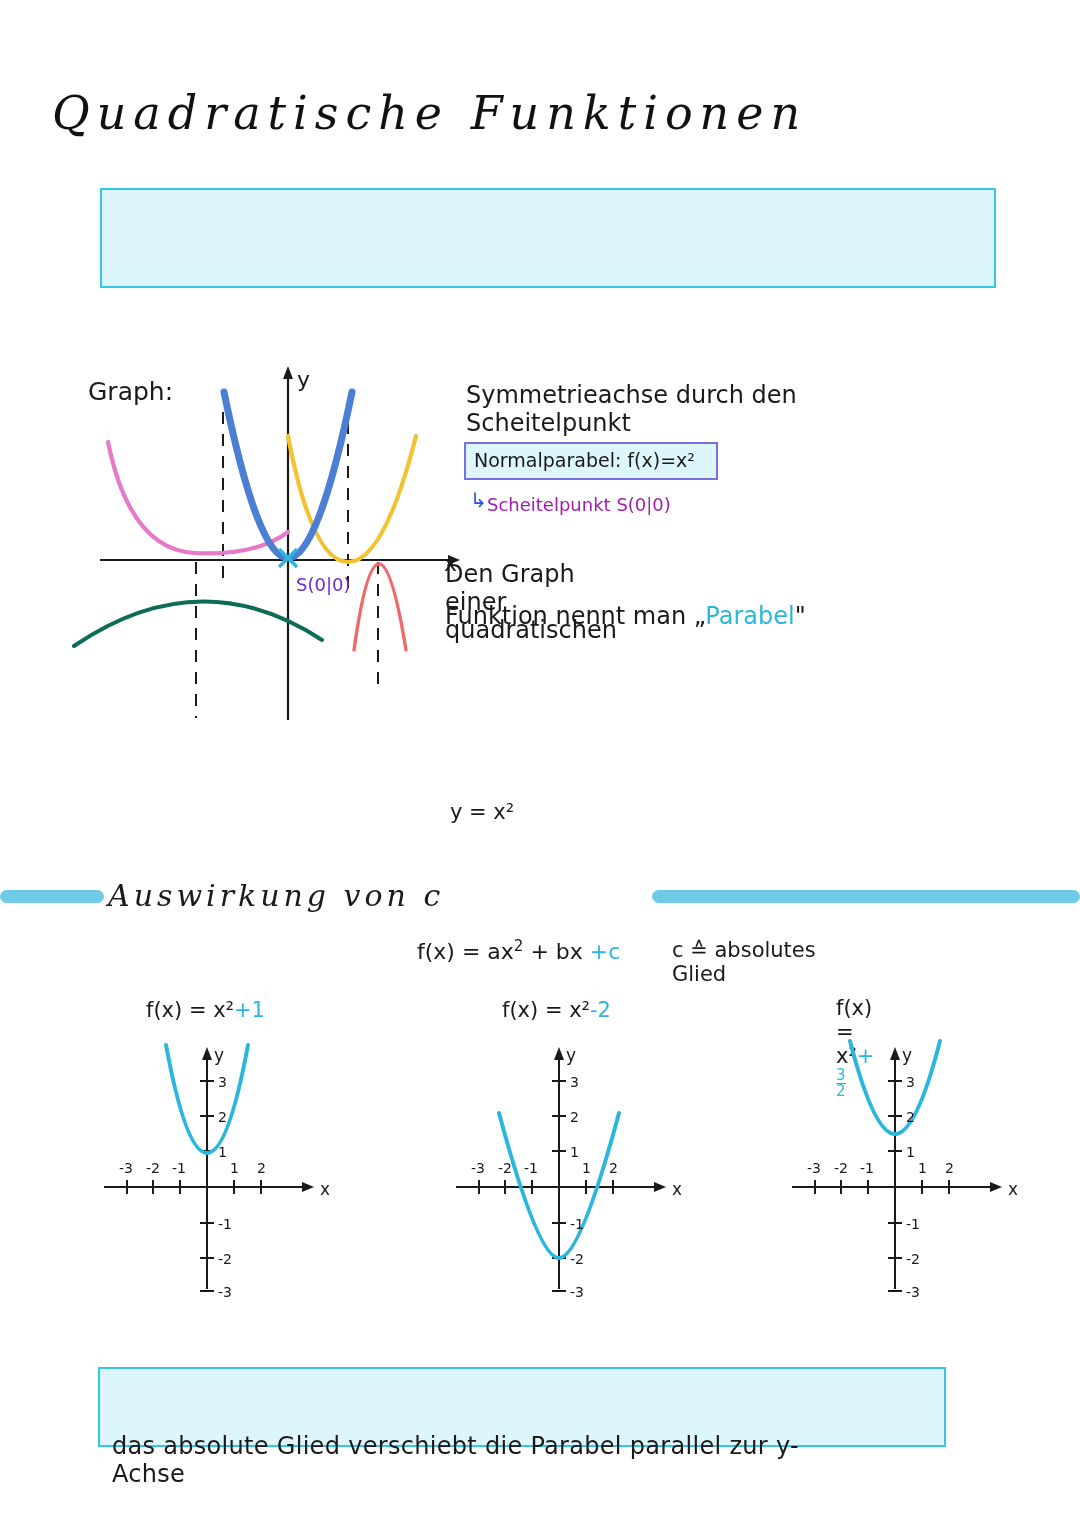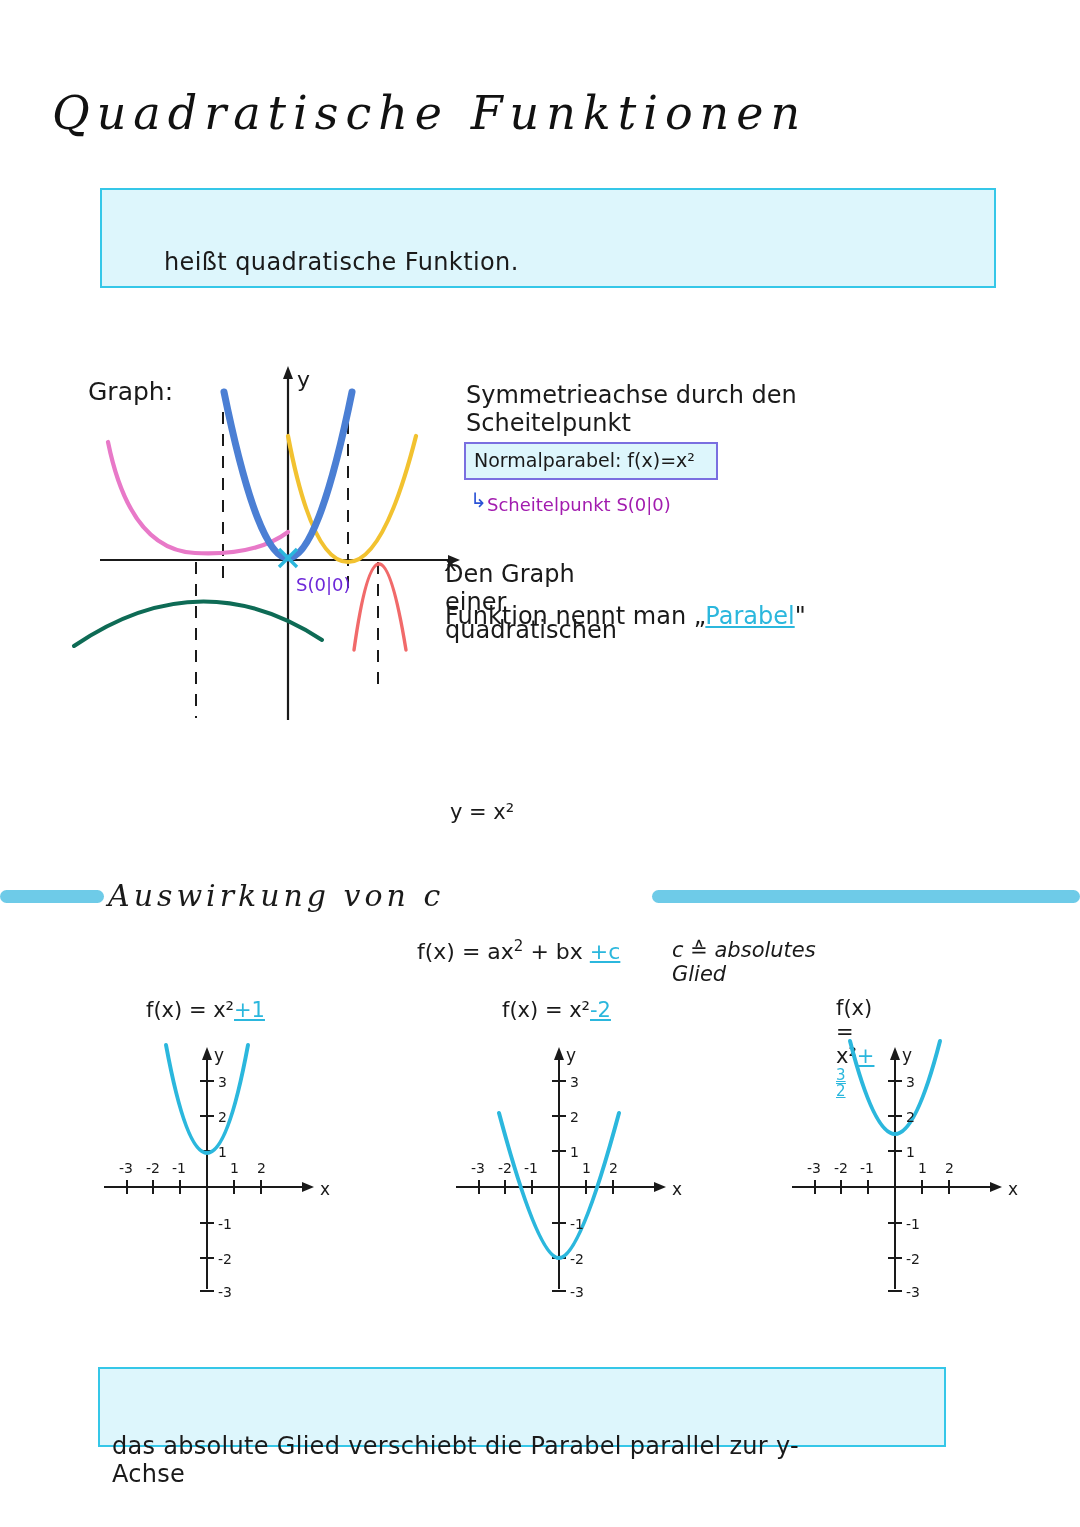--- a/index.html
+++ b/index.html
@@ -112,21 +112,20 @@
     transform: translateX(-275px);
   }
   .parab-line2 {
     position: absolute;
     left: 445px;
     top: 602px;
     font-size: 24px;
   }
   .accent {
     color: #2bb7dd;
-    text-decoration: underline;
   }
   
   .np-formula {
     position: absolute;
     left: 72px;
     top: 761px;
     font-size: 21px;
   }
   .np-formula2 {
     position: absolute;
@@ -167,21 +166,20 @@
     left: 417px;
     top: 937px;
     font-size: 22px;
     text-align: center;
   }
   .abs-glied {
     position: absolute;
     left: 672px;
     top: 938px;
     font-size: 21px;
-    font-style: italic;
   }
   
   .mini-cap {
     position: absolute;
     font-size: 21px;
   }
   #cap1 { left: 146px; top: 998px; }
   #cap2 { left: 502px; top: 998px; }
   #cap3 { left: 836px; top: 996px; }
   .frac {
@@ -215,21 +213,20 @@
   .svg-abs { position: absolute; }
 </style>
 </head>
 <body>
 
 <div class="page">
 
   <div class="title">Quadratische Funktionen</div>
 
   <div class="def-box"></div>
-  <div class="def-line2">heißt  quadratische Funktion.</div>
 
   <div class="graph-label">Graph:</div>
 
   <svg class="svg-abs" style="left:60px; top:350px;" width="420" height="400" viewBox="0 0 420 400">
 
     <line x1="40" y1="210" x2="395" y2="210" stroke="#1a1a1a" stroke-width="2.2"></line>
     <polygon points="400,210 388,205 388,215" fill="#1a1a1a"></polygon>
     <line x1="228" y1="370" x2="228" y2="22" stroke="#1a1a1a" stroke-width="2.2"></line>
     <polygon points="228,16 223,29 233,29" fill="#1a1a1a"></polygon>
 

